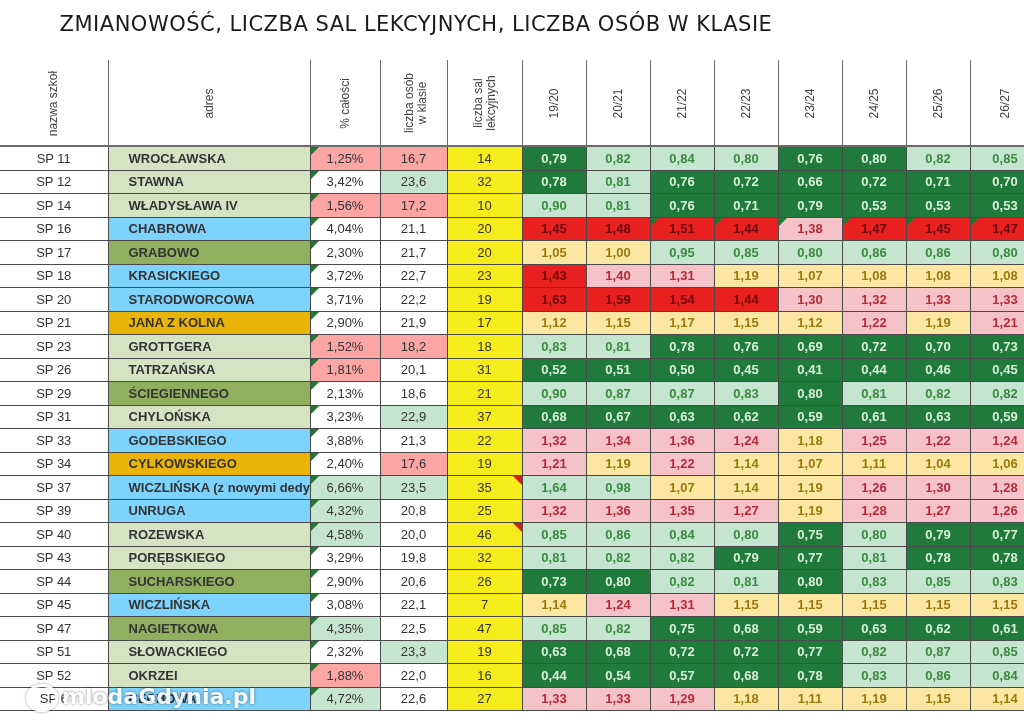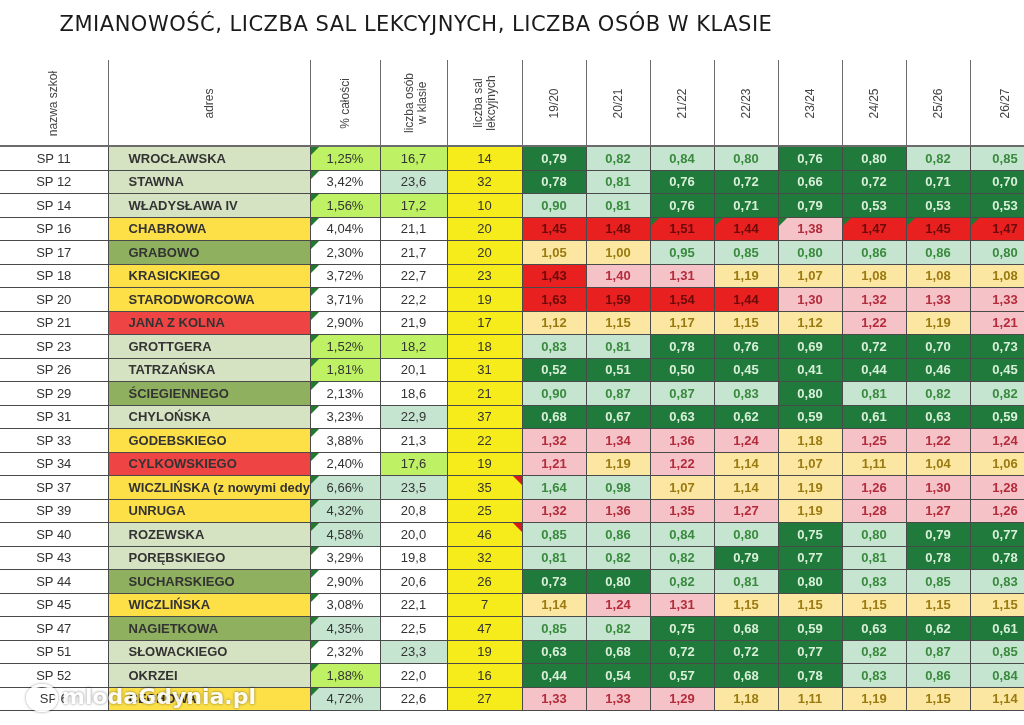--- a/index.html
+++ b/index.html
@@ -16,24 +16,24 @@
   th .rot { display:inline-block; transform:rotate(-90deg); white-space:nowrap; line-height:13px; text-align:center; }
   td { height:22.5px; border:1px solid #4a4a4a; padding:0; font-size:13px; text-align:center;
        white-space:nowrap; overflow:hidden; position:relative; font-weight:bold; }
   td.name { font-weight:normal; color:#333; background:#fff; border-left:none; }
   td.addr { text-align:left; padding-left:20px; font-weight:bold; color:#333; }
   td.pct, td.osob { font-weight:normal; color:#333; }
   td.sal { background:#f6ec1c; color:#333; font-weight:normal; }
   
   .a-lg { background:#d6e3c2; color:#3a3a3a; }
   .a-dg { background:#8fb05e; color:#2b3a1a; }
-  .a-r  { background:#fde047; color:#7a0b0b;margin-top:36px; }
-  .a-y  { background:#ef4444; color:#4a4300; }
+  .a-r  { background:#7dd3fc; color:#7a0b0b;margin-top:36px; }
+  .a-y  { background:#eab308; color:#4a4300; }
   .c-w  { background:#ffffff; color:#333; }
-  .c-p  { background:#bef264; color:#b42b3b;margin-left:43px; }
+  .c-p  { background:#fca5a5; color:#b42b3b;margin-left:43px; }
   .c-g  { background:#c5e5d1; color:#3a8a3e; }
   .v-dg { background:#207a3c; color:#d8f0d8; }
   .v-lg { background:#c5e5d1; color:#3a8a3e; }
   .v-r  { background:#e8201f; color:#6b0a0a; }
   .v-p  { background:#f5c2c7; color:#b42b3b; }
   .v-y  { background:#fbe7a1; color:#9a7a10; }
   .tri-g::before { content:""; position:absolute; left:0; top:0; width:0; height:0;
        border-top:8px solid #1f7a2f; border-right:8px solid transparent; }
   .tri-r::after { content:""; position:absolute; right:0; top:0; width:0; height:0;
        border-top:9px solid #d41a1a; border-left:9px solid transparent; }

